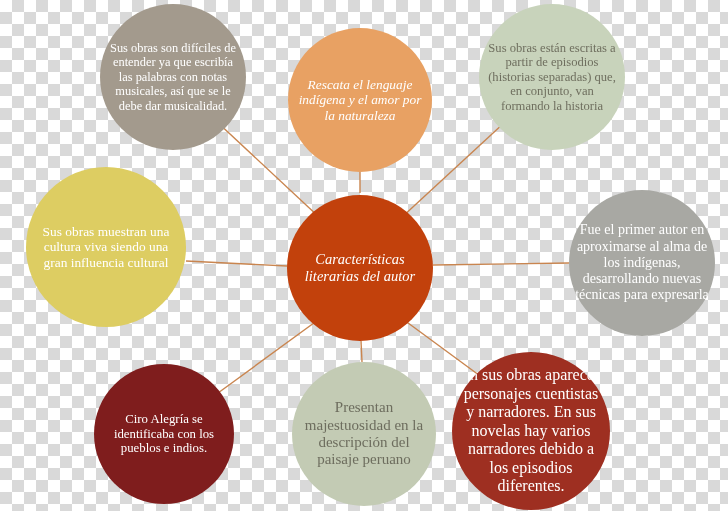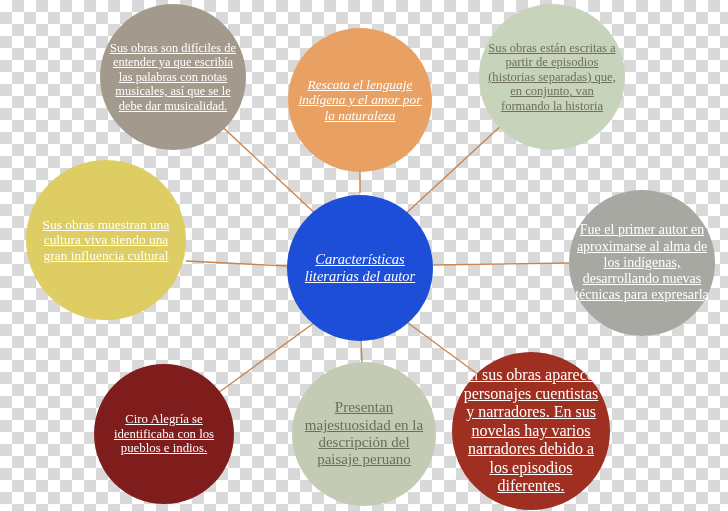--- a/index.html
+++ b/index.html
@@ -33,36 +33,35 @@
   .node {
     position: absolute;
     border-radius: 50%;
     display: flex;
     align-items: center;
     justify-content: center;
     text-align: center;
     box-sizing: border-box;
     line-height: 1.16;
     overflow: hidden;
-    text-decoration: underline;
   }
   .node .txt {
     display: block;
     width: 100%;
     padding: 0 6px;
     box-sizing: border-box;
     white-space: pre-line;
   }
   
   #node-center {
     left: 287px;
     top: 195px;
     width: 146px;
     height: 146px;
-    background: #1d4ed8;
+    background: #c2410c;
     color: #ffffff;
     font-size: 14.5px;
     font-style: italic;
   }
   
   #node-musicalidad {
     left: 100px;
     top: 4px;
     width: 146px;
     height: 146px;
@@ -97,21 +96,21 @@
     top: 190px;
     width: 146px;
     height: 146px;
     background: #a8a8a3;
     color: #ffffff;
     font-size: 14px;
   }
   
   #node-cultura {
     left: 26px;
-    top: 160px;
+    top: 167px;
     width: 160px;
     height: 160px;
     background: #ddcd62;
     color: #ffffff;
     font-size: 13.4px;
     align-items: center;
   }
   
   #node-pueblos {
     left: 94px;

